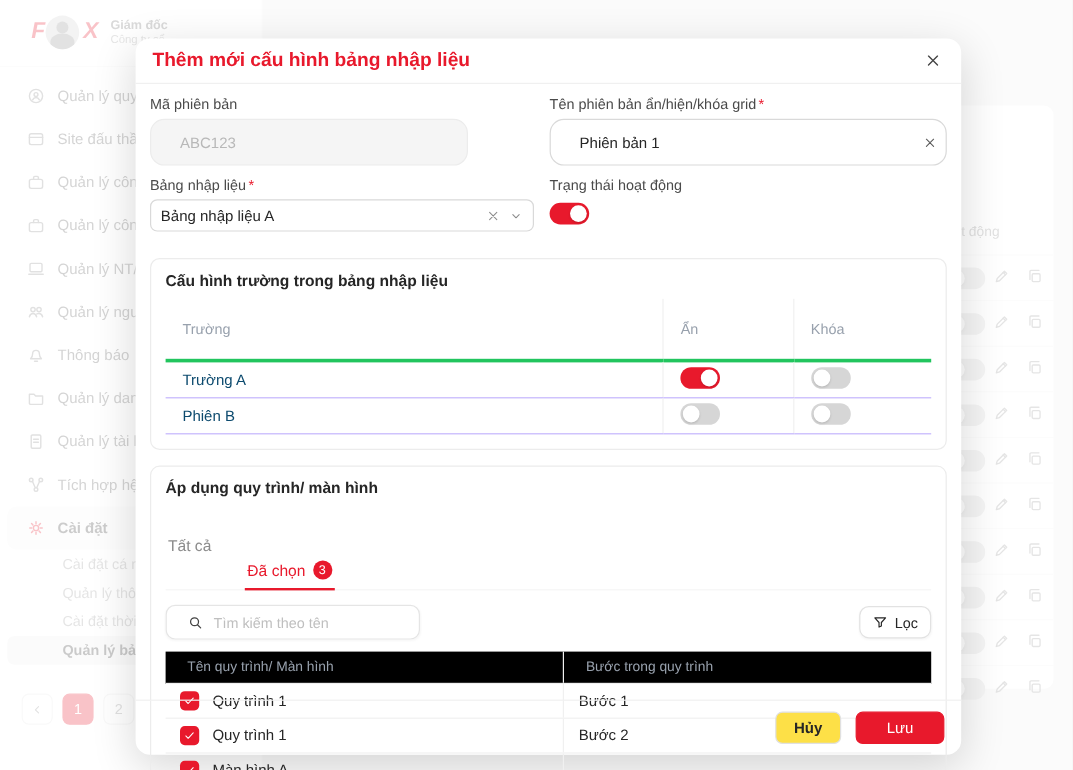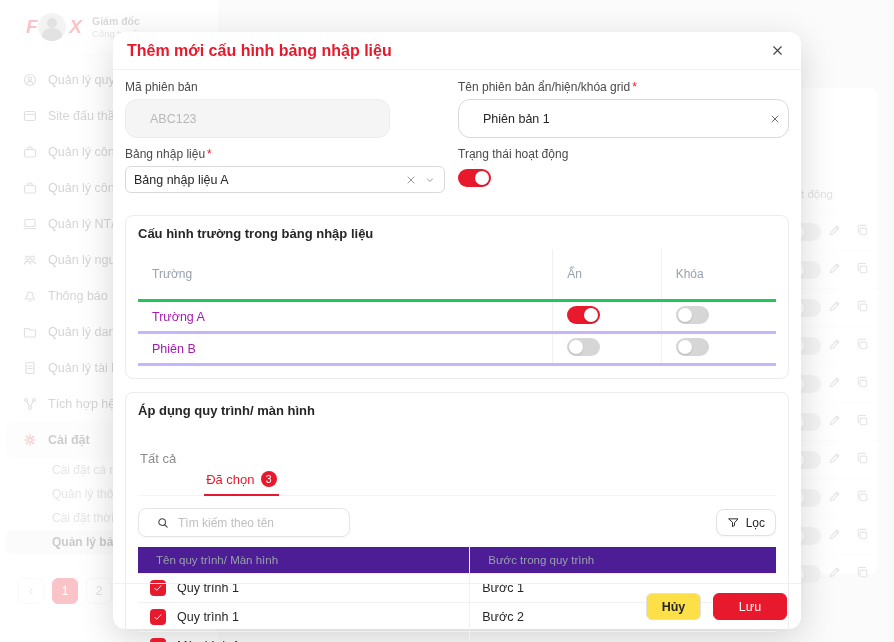--- a/index.html
+++ b/index.html
@@ -62,33 +62,33 @@
   .select .sic{color:#8c8c8c;display:inline-flex;margin-left:7px;}
   .sw{position:relative;display:inline-block;width:33px;height:18px;border-radius:9px;background:#d6d6d6;cursor:pointer;flex:0 0 auto;}
   .sw .knob{position:absolute;top:2px;left:2px;width:14px;height:14px;border-radius:50%;background:#fff;box-shadow:0 1px 2px rgba(0,0,0,.15);}
   .sw.on{background:#e8192c;}
   .sw.on .knob{left:auto;right:2px;}
   .panel{border:1px solid #ececec;border-radius:8px;padding:10px 12px 12px;margin-top:13px;}
   .panel-title{font-size:13px;font-weight:600;color:#262626;}
   table{width:100%;border-collapse:collapse;table-layout:fixed;}
   .t1{margin-top:8px;}
   .t1 th{height:50px;font-weight:400;color:#98a1ad;font-size:12px;text-align:left;padding:0 14px;border-bottom:3px solid #22c55e;}
-  .t1 td{height:29px;font-size:12.5px;color:#a21caf;padding:0 14px;border-bottom:3px solid #c4b5fd;}
+  .t1 td{height:29px;font-size:12.5px;color:#0c4a6e;padding:0 14px;border-bottom:1px solid #c4b5fd;}
   .t1 th+th,.t1 td+td{border-left:1px solid #f0f0f0;}
   .tabs{display:flex;gap:26px;margin-top:9px;border-bottom:1px solid #f5f5f5;}
   .tab{padding:3px 2px 7px;font-size:13px;color:#8c8c8c;display:flex;align-items:center;gap:6px;cursor:pointer;border-bottom:2px solid transparent;margin-bottom:-1px;}
   .tab.active{color:#e8192c;border-bottom-color:#e8192c;margin-top:41px;}
   .badge{display:inline-flex;align-items:center;justify-content:center;width:16px;height:16px;border-radius:50%;background:#e8192c;color:#fff;font-size:10.5px;}
   .search-row{display:flex;justify-content:space-between;align-items:center;margin-top:12px;}
   .search{width:176px;height:27px;border:1px solid #e5e5e5;border-radius:8px;display:flex;align-items:center;padding:0 17px;gap:6px;box-shadow:0 1px 2px rgba(0,0,0,.04);color:#434343;}
   .search input{border:none;outline:none;font-size:12px;color:#262626;width:100%;font-family:inherit;background:transparent;}
   .search input::placeholder{color:#bfbfbf;}
   .filter-btn{height:27px;padding:0 10px;border:1px solid #e2e2e2;border-radius:8px;background:#fff;display:flex;align-items:center;gap:6px;font-size:12px;color:#262626;font-family:inherit;cursor:pointer;box-shadow:0 1px 2px rgba(0,0,0,.04);}
   .t2{margin-top:10px;}
-  .t2 th{height:26px;font-weight:400;color:#98a1ad;font-size:11.5px;text-align:left;padding:0 12px 0 18px;border-bottom:1px solid #f0f0f0;background:#4c1d95;}
+  .t2 th{height:26px;font-weight:400;color:#98a1ad;font-size:11.5px;text-align:left;padding:0 12px 0 18px;border-bottom:1px solid #f0f0f0;background:#000000;}
   .t2 td{height:28px;font-size:12.5px;color:#262626;padding:0 12px;border-bottom:1px solid #f0f0f0;}
   .t2 th+th,.t2 td+td{border-left:1px solid #f0f0f0;}
   .name-cell{display:flex;align-items:center;gap:11px;}
   .cbx{width:16px;height:16px;border-radius:4px;background:#e8192c;display:inline-flex;align-items:center;justify-content:center;flex:0 0 auto;cursor:pointer;}
   .m-footer{position:absolute;left:0;right:0;bottom:0;height:46px;border-top:1px solid #f0f0f0;display:flex;justify-content:flex-end;align-items:center;gap:12px;padding:0 14px;box-sizing:border-box;}
   .btn{height:27px;border-radius:6px;font-size:12.5px;font-family:inherit;cursor:pointer;}
   .btn-cancel{min-width:55px;background:#fde047;border:1px solid #e0e0e0;color:#262626;font-weight:bold;}
   .btn-save{min-width:74px;background:#e8192c;border:1px solid #e8192c;color:#fff;}
   svg{display:block;}
 </style>

